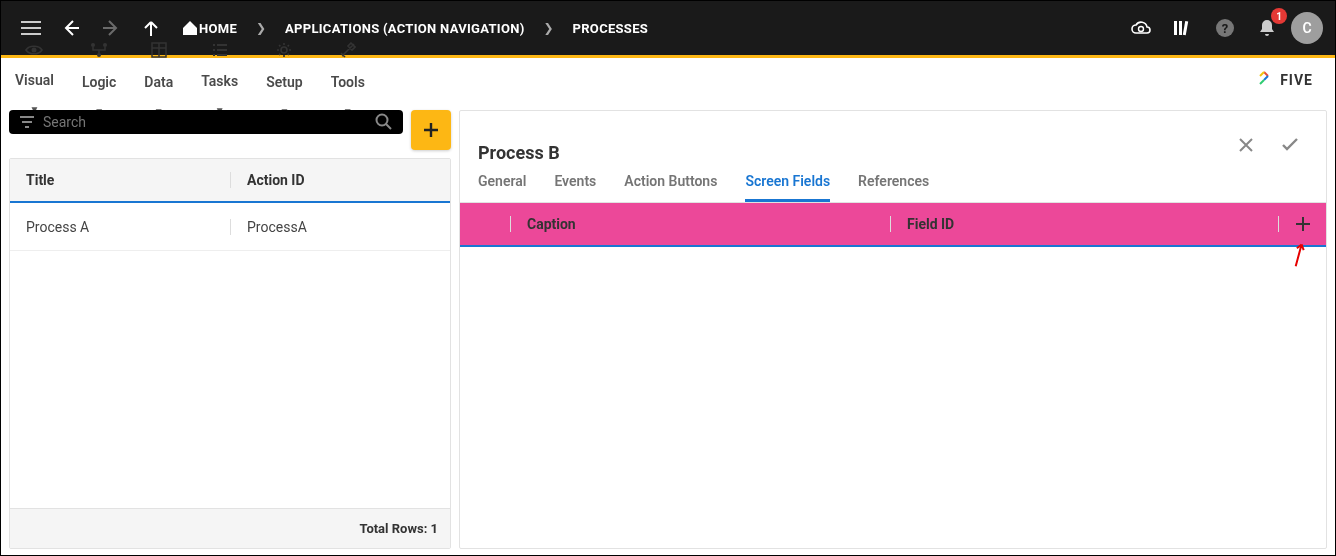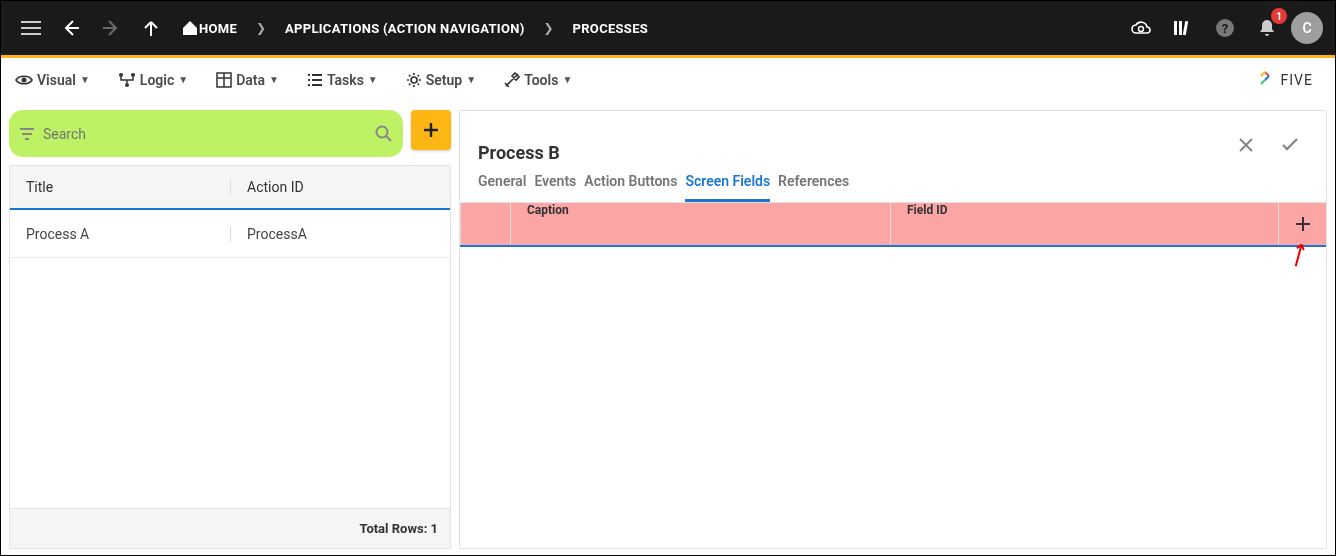--- a/index.html
+++ b/index.html
@@ -14,57 +14,57 @@
   .chev-sep { width: 24px; text-align: center; color: #aaa; font-size: 12px; }
   .topbar-right { margin-left: auto; display: flex; align-items: center; gap: 6px; }
   .notif { position: relative; }
   .notif-badge { position: absolute; top: -2px; right: -2px; background: #e53935; color: #fff; font-size: 10px; width: 16px; height: 16px; border-radius: 50%; display: flex; align-items: center; justify-content: center; font-weight: 700;}
   .avatar { width: 32px; height: 32px; border-radius: 50%; background: #9e9e9e; display: inline-flex; align-items: center; justify-content: center; color: #fff; font-weight: 600; font-size: 14px; }
   
   .accent-bar { height: 3px; background: #fdb714; }
   
   
   .toolbar { height: 44px; display: flex; align-items: center; padding: 0 14px; gap: 28px; border-bottom: 1px solid transparent; }
-  .tool-item { display: flex; align-items: center; gap: 4px; font-size: 14px; font-weight: 600; color: #4a4a4a; cursor: pointer; }
+  .tool-item { display: flex; align-items: center; gap: 16px; font-size: 14px; font-weight: 600; color: #4a4a4a; cursor: pointer; flex-direction: column; }
   .tri { font-size: 10px; color: #555; }
-  .logo { margin-left: auto; display: flex; align-items: center; gap:6px; color:#333; font-weight:400; letter-spacing:1px; font-size:14px; padding-right:8px; }
+  .logo { margin-left: auto; display: flex; align-items: center; gap:6px; color:#333; font-weight:700; letter-spacing:1px; font-size:14px; padding-right:8px; }
   
   
   .main { display: flex; height: calc(556px - 54px - 3px - 44px); padding: 8px; gap: 8px; background:#fff;}
   
   
   .left { width: 442px; display: flex; flex-direction: column; }
   .search-row { display: flex; gap: 8px; margin-bottom: 8px; }
-  .search-box { flex: 1; display: flex; align-items: center; background: #bef264; border-radius: 14px; padding: 0 10px; height: 47px; }
+  .search-box { flex: 1; display: flex; align-items: center; background: #000000; border-radius: 4px; padding: 0 10px; height: 24px; }
   .search-box input { flex: 1; border: none; background: transparent; outline: none; font-size: 14px; color: #666; }
   .search-box .s-icon { color: #888; font-size: 18px; }
   .add-btn { width: 40px; height: 40px; border: none; border-radius: 4px; background: #fdb714; color: #222; font-size: 22px; cursor: pointer; display:inline-flex; align-items:center; justify-content:center; box-shadow: 0 1px 3px rgba(0,0,0,0.2);}
   
   .grid { border: 1px solid #e2e2e2; border-radius: 2px; flex: 1; display: flex; flex-direction: column; overflow:hidden;}
-  .grid-head { display: flex; background: #f5f5f5; height: 44px; align-items: center; font-weight: 400; font-size: 14px; color: #333; border-bottom: 2px solid #1976d2; }
+  .grid-head { display: flex; background: #f5f5f5; height: 44px; align-items: center; font-weight: 700; font-size: 14px; color: #333; border-bottom: 2px solid #1976d2; }
   .grid-head .col { padding: 0 16px; }
   .col-title { width: 50%; }
   .col-actionid { width: 50%; border-left: 1px solid #ddd; }
   .grid-row { display: flex; height: 48px; align-items: center; border-bottom: 1px solid #eee; font-size: 14px; color: #444; cursor:pointer;}
   .grid-row .col { padding: 0 16px; }
   .grid-body { flex:1; overflow:auto; }
   .grid-foot { height: 40px; background: #f5f5f5; border-top: 1px solid #e2e2e2; display: flex; align-items: center; justify-content: flex-end; padding: 0 12px; font-weight: 700; font-size: 13px; color: #333;}
   
   
   .right { flex: 1; border: 1px solid #e2e2e2; border-radius: 2px; display: flex; flex-direction: column; }
   .right-head { display: flex; align-items: flex-end; height: 52px; padding: 0 18px; }
   .right-title { font-size: 18px; font-weight: 700; color: #333; }
   .right-head-actions { margin-left:auto; display:flex; gap:8px; }
   .right-head-actions .icon-btn { color:#888; }
   
-  .tabs { display: flex; gap: 8px; padding: 0 18px; border-bottom: 1px solid #e2e2e2; height: 40px; align-items: flex-end; }
+  .tabs { display: flex; gap: 28px; padding: 0 18px; border-bottom: 1px solid #e2e2e2; height: 40px; align-items: flex-end; }
   .tab { font-size: 14px; font-weight: 600; color: #757575; padding-bottom: 10px; cursor: pointer; border-bottom: 3px solid transparent; }
   .tab.active { color: #1976d2; border-bottom-color: #1976d2; }
   
-  .sub-head { display: flex; background: #fca5a5; height: 44px; font-weight: 700; font-size: 12px; color: #333; border-bottom: 2px solid #1976d2; position:relative;}
+  .sub-head { display: flex; background: #ec4899; height: 44px; align-items: center; font-weight: 700; font-size: 14px; color: #333; border-bottom: 2px solid #1976d2; position:relative;}
   .sub-head .scol { padding: 0 16px; border-left: 1px solid #ddd; }
   .scol-handle { width: 50px; border-left:none;}
   .scol-caption { flex: 0 0 380px; }
   .scol-field { flex: 1; }
   .scol-add { width: 48px; display:flex; align-items:center; justify-content:center; border-left:1px solid #ddd; position:relative;}
   .scol-add button { border:none; background:transparent; font-size:20px; color:#444; cursor:pointer;}
 
   .arrow-annot { position:absolute; right:14px; top:38px; color:#e60000; font-size:22px; transform: rotate(-30deg); pointer-events:none;}
   
   svg { display:block; }

